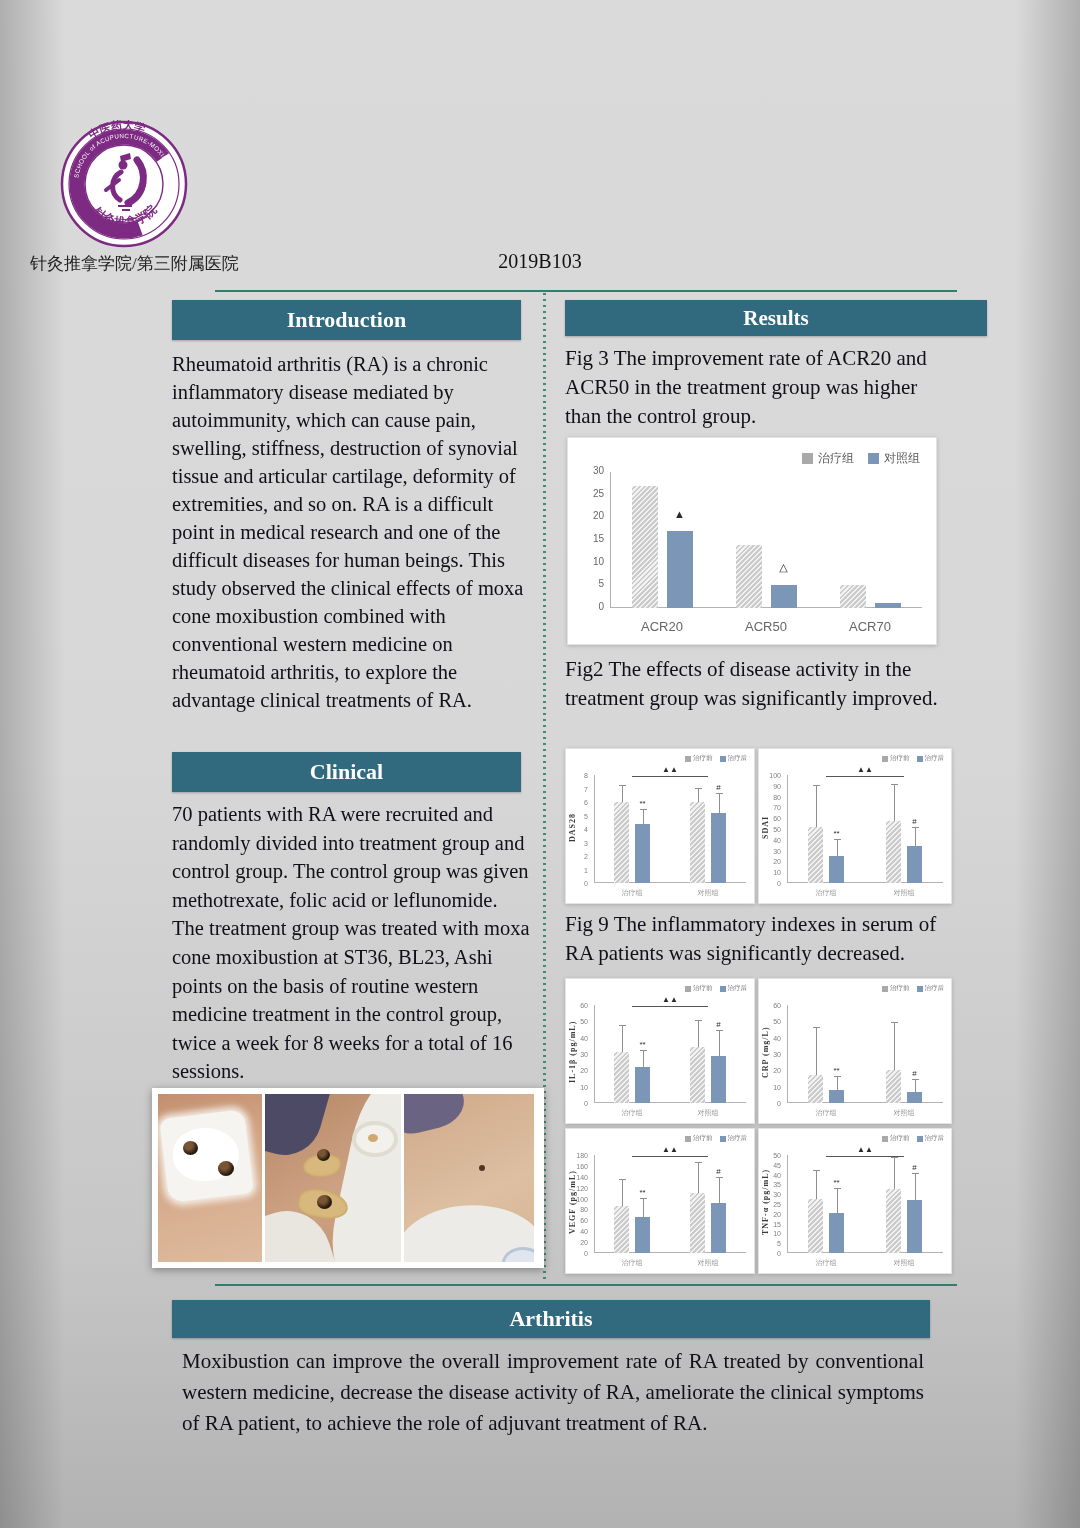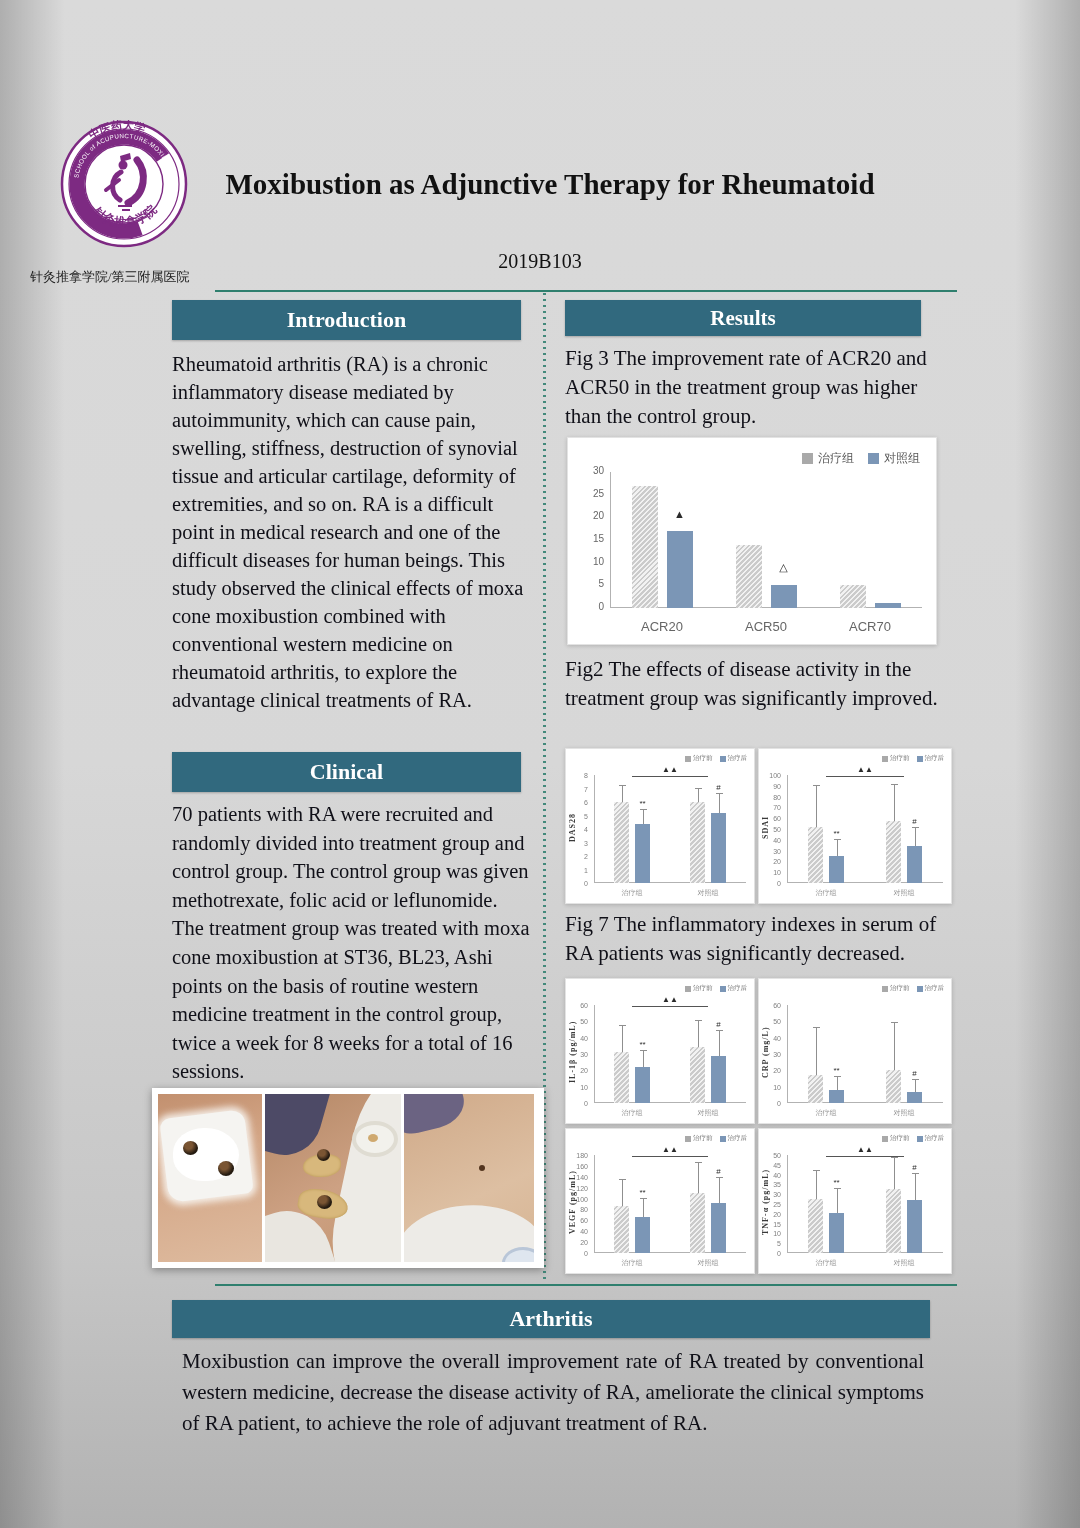--- a/index.html
+++ b/index.html
@@ -8,33 +8,33 @@
     font-family:"Liberation Serif","DejaVu Serif",serif;
     background:
       linear-gradient(90deg, rgba(0,0,0,.20), rgba(0,0,0,0) 6%, rgba(0,0,0,0) 94%, rgba(0,0,0,.20)),
       linear-gradient(180deg,#dadada 0%,#d7d7d7 50%,#c6c6c6 82%,#b2b2b2 100%);
   }
   .abs{position:absolute;}
   
   .logo{left:60px;top:120px;width:128px;height:128px;}
   .title{left:195px;top:136px;width:710px;text-align:center;color:#111;}
   .title .line{display:block;font-weight:bold;font-size:29px;line-height:55px;white-space:nowrap;}
-  .affil{left:30px;top:268px;font-size:13px;color:#222;}
+  .affil{left:30px;top:252px;font-size:17px;color:#222;}
   .posterid{left:0;top:250px;width:1080px;text-align:center;font-size:20px;color:#111;}
   .rule{height:2px;background:#2f7f6e;}
   .rule-top{left:215px;top:290px;width:742px;}
   .rule-bottom{left:215px;top:1284px;width:742px;}
   .vdivider{left:543px;top:293px;width:3px;height:990px;
     background:repeating-linear-gradient(180deg,#43897b 0 2px,transparent 2px 6px);}
   
   .sec-bar{background:#31697e;color:#fff;font-weight:bold;font-size:22px;
     display:flex;align-items:center;justify-content:center;box-shadow:0 1px 2px rgba(0,0,0,.25);}
   .bar-intro{left:172px;top:300px;width:349px;height:40px;}
   .bar-methods{left:172px;top:752px;width:349px;height:40px;}
-  .bar-results{left:565px;top:300px;width:356px;height:36px;font-size:21px;}
+  .bar-results{left:565px;top:300px;width:422px;height:36px;font-size:21px;}
   .bar-conclusion{left:172px;top:1300px;width:758px;height:38px;}
   
   .bodytext{color:#101018;font-size:20.5px;line-height:28px;}
   .intro-body{left:172px;top:350px;width:358px;}
   .methods-body{left:172px;top:800px;width:362px;line-height:28.6px;}
   .caption{color:#101018;font-size:21px;line-height:29px;}
   .fig1-cap{left:565px;top:344px;width:390px;}
   .fig2-cap{left:565px;top:655px;width:390px;}
   .fig3-cap{left:565px;top:910px;width:392px;}
   .conclusion-body{left:182px;top:1346px;width:742px;font-size:21px;line-height:31px;text-align:justify;color:#101018;}
@@ -131,21 +131,20 @@
       <circle cx="63" cy="45" r="4.5" fill="#7d2a82" stroke="none"></circle>
       <path d="M61,52 C50,58 50,74 60,80" stroke-width="5" stroke-linecap="round"></path>
       <path d="M59,60 L46,70" stroke-width="4" stroke-linecap="round"></path>
       <path d="M77,40 C87,52 86,74 68,83" stroke-width="7" stroke-linecap="round"></path>
       <path d="M58,86 h14 M62,90 h8" stroke-width="2"></path>
     </g>
   </svg>
 </div>
 
 <h1 class="abs title">
-  <span class="line">Moxibustion as Adjunctive Therapy for Rheumatoid</span>
 </h1>
 
 <div class="abs affil">针灸推拿学院/第三附属医院</div>
 <div class="abs posterid">2019B103</div>
 
 <div class="abs rule rule-top"></div>
 <div class="abs vdivider"></div>
 <div class="abs rule rule-bottom"></div>
 
 <div class="abs sec-bar bar-intro">Introduction</div>
@@ -278,21 +277,21 @@
     <div class="c-mark" style="left: 133.5px; width: 44px; bottom: 77.08px;">#</div>
     <div class="c-bracket" style="left: 67px; width: 78px; bottom: 126px; height: 1.5px;"></div>
     <div class="c-mark" style="left: 84px; width: 44px; bottom: 129px;">▲▲</div>
     <div class="c-ylab" style="left: 1px; top: 26px; height: 104px;">SDAI</div>
     <div class="c-legend" style="top: 5px; right: 7px;">
       <span class="leg-it"><span class="sq hatch"></span>治疗前</span>
       <span class="leg-it"><span class="sq solid"></span>治疗后</span>
     </div>
   </div>
 
-<div class="abs caption fig3-cap">Fig 7 The inflammatory indexes in serum of RA patients was significantly decreased.</div>
+<div class="abs caption fig3-cap">Fig 9 The inflammatory indexes in serum of RA patients was significantly decreased.</div>
 <div class="chart ch-il1b">
     <div class="c-axis" style="left: 28px; bottom: 20px; width: 1px; height: 98px;"></div>
     <div class="c-axis" style="left: 28px; bottom: 20px; width: 152px; height: 1px;"></div>
     <div class="c-ytick" style="left: 0px; width: 22px; bottom: 16px;">0</div>
     <div class="c-ytick" style="left: 0px; width: 22px; bottom: 32.3333px;">10</div>
     <div class="c-ytick" style="left: 0px; width: 22px; bottom: 48.6667px;">20</div>
     <div class="c-ytick" style="left: 0px; width: 22px; bottom: 65px;">30</div>
     <div class="c-ytick" style="left: 0px; width: 22px; bottom: 81.3333px;">40</div>
     <div class="c-ytick" style="left: 0px; width: 22px; bottom: 97.6667px;">50</div>
     <div class="c-ytick" style="left: 0px; width: 22px; bottom: 114px;">60</div>

